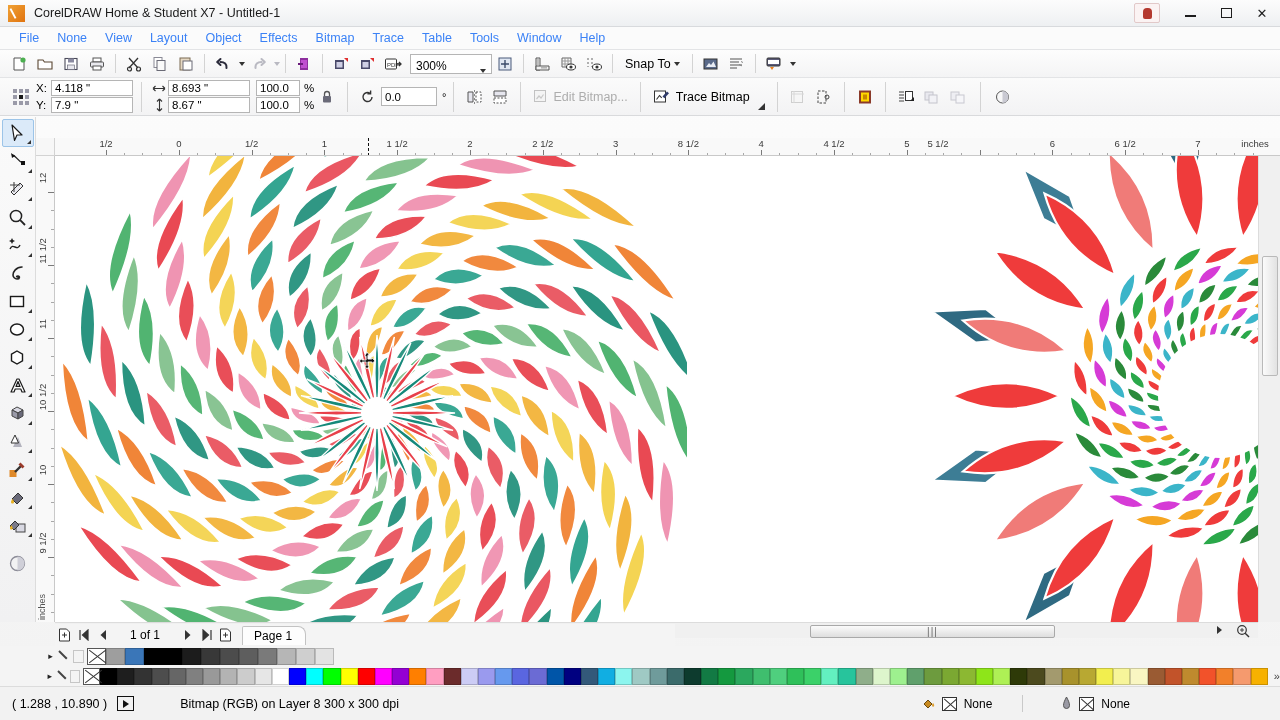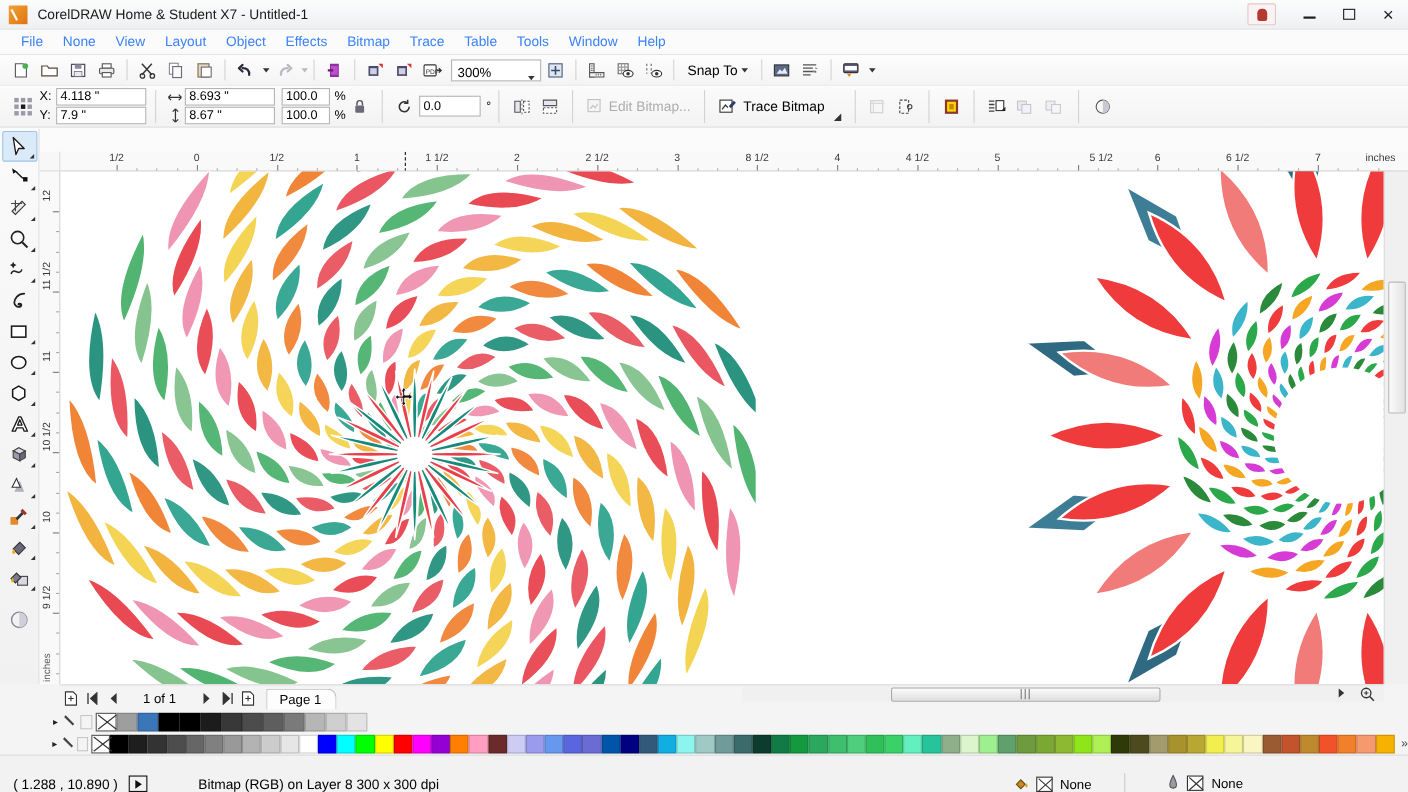--- a/index.html
+++ b/index.html
@@ -139,21 +139,21 @@
   .sw.nonec:before,.sw.nonec:after{ content:""; position:absolute; left:-1px; top:50%;
     width:21px;height:1px;background:#333; }
   .sw.nonec:before{ transform:rotate(38deg); }
   .sw.nonec:after{ transform:rotate(-38deg); }
   .eyedrop{ width:16px;height:16px;position:relative; }
   .eyedrop:after{content:"";position:absolute;left:2px;top:2px;width:11px;height:2px;
     background:#444;transform:rotate(45deg);transform-origin:left;}
 
   
   .status{ position:absolute; left:0; top:686px; width:1280px; height:34px;
-    background:#f2f2f2; border-top:1px solid #dcdcdc; display:flex; align-items:flex-end; }
+    background:#f2f2f2; border-top:1px solid #dcdcdc; display:flex; align-items:center; }
   .st-coord{ margin-left:12px; font-size:12.5px; }
   .st-play{ width:17px;height:15px;border:1.3px solid #111; margin-left:10px;
     display:flex;align-items:center;justify-content:center; }
   .st-play i{ width:0;height:0;border-left:6px solid #111;
     border-top:4px solid transparent;border-bottom:4px solid transparent; }
   .st-obj{ margin-left:46px; font-size:12.5px; }
   .st-fill{ margin-left:auto; display:flex; align-items:center; gap:7px; }
   .st-out{ display:flex; align-items:center; gap:7px; margin-left:38px; margin-right:150px; }
   .st-none{ width:15px;height:14px; border:1px solid #333; position:relative; background:#fff; }
   .st-none:before,.st-none:after{content:"";position:absolute;left:-1px;top:50%;
@@ -681,21 +681,21 @@
       <div class="hlab" style="left: 779px;">4 1/2</div>
       <div class="htk minor" style="left: 797.2px;"></div>
       <div class="htk minor" style="left: 815.4px;"></div>
       <div class="htk minor" style="left: 833.6px;"></div>
       <div class="htk" style="left: 851.8px;"></div>
       <div class="hlab" style="left: 851.8px;">5</div>
       <div class="htk minor" style="left: 870px;"></div>
       <div class="htk minor" style="left: 888.2px;"></div>
       <div class="htk minor" style="left: 906.4px;"></div>
       <div class="htk" style="left: 924.6px;"></div>
-      <div class="hlab" style="left: 946px;">5 1/2</div>
+      <div class="hlab" style="left: 883px;">5 1/2</div>
       <div class="htk minor" style="left: 942.8px;"></div>
       <div class="htk minor" style="left: 961px;"></div>
       <div class="htk minor" style="left: 979.2px;"></div>
       <div class="htk" style="left: 997.4px;"></div>
       <div class="hlab" style="left: 997.4px;">6</div>
       <div class="htk minor" style="left: 1015.6px;"></div>
       <div class="htk minor" style="left: 1033.8px;"></div>
       <div class="htk minor" style="left: 1052px;"></div>
       <div class="htk" style="left: 1070.2px;"></div>
       <div class="hlab" style="left: 1070.2px;">6 1/2</div>

